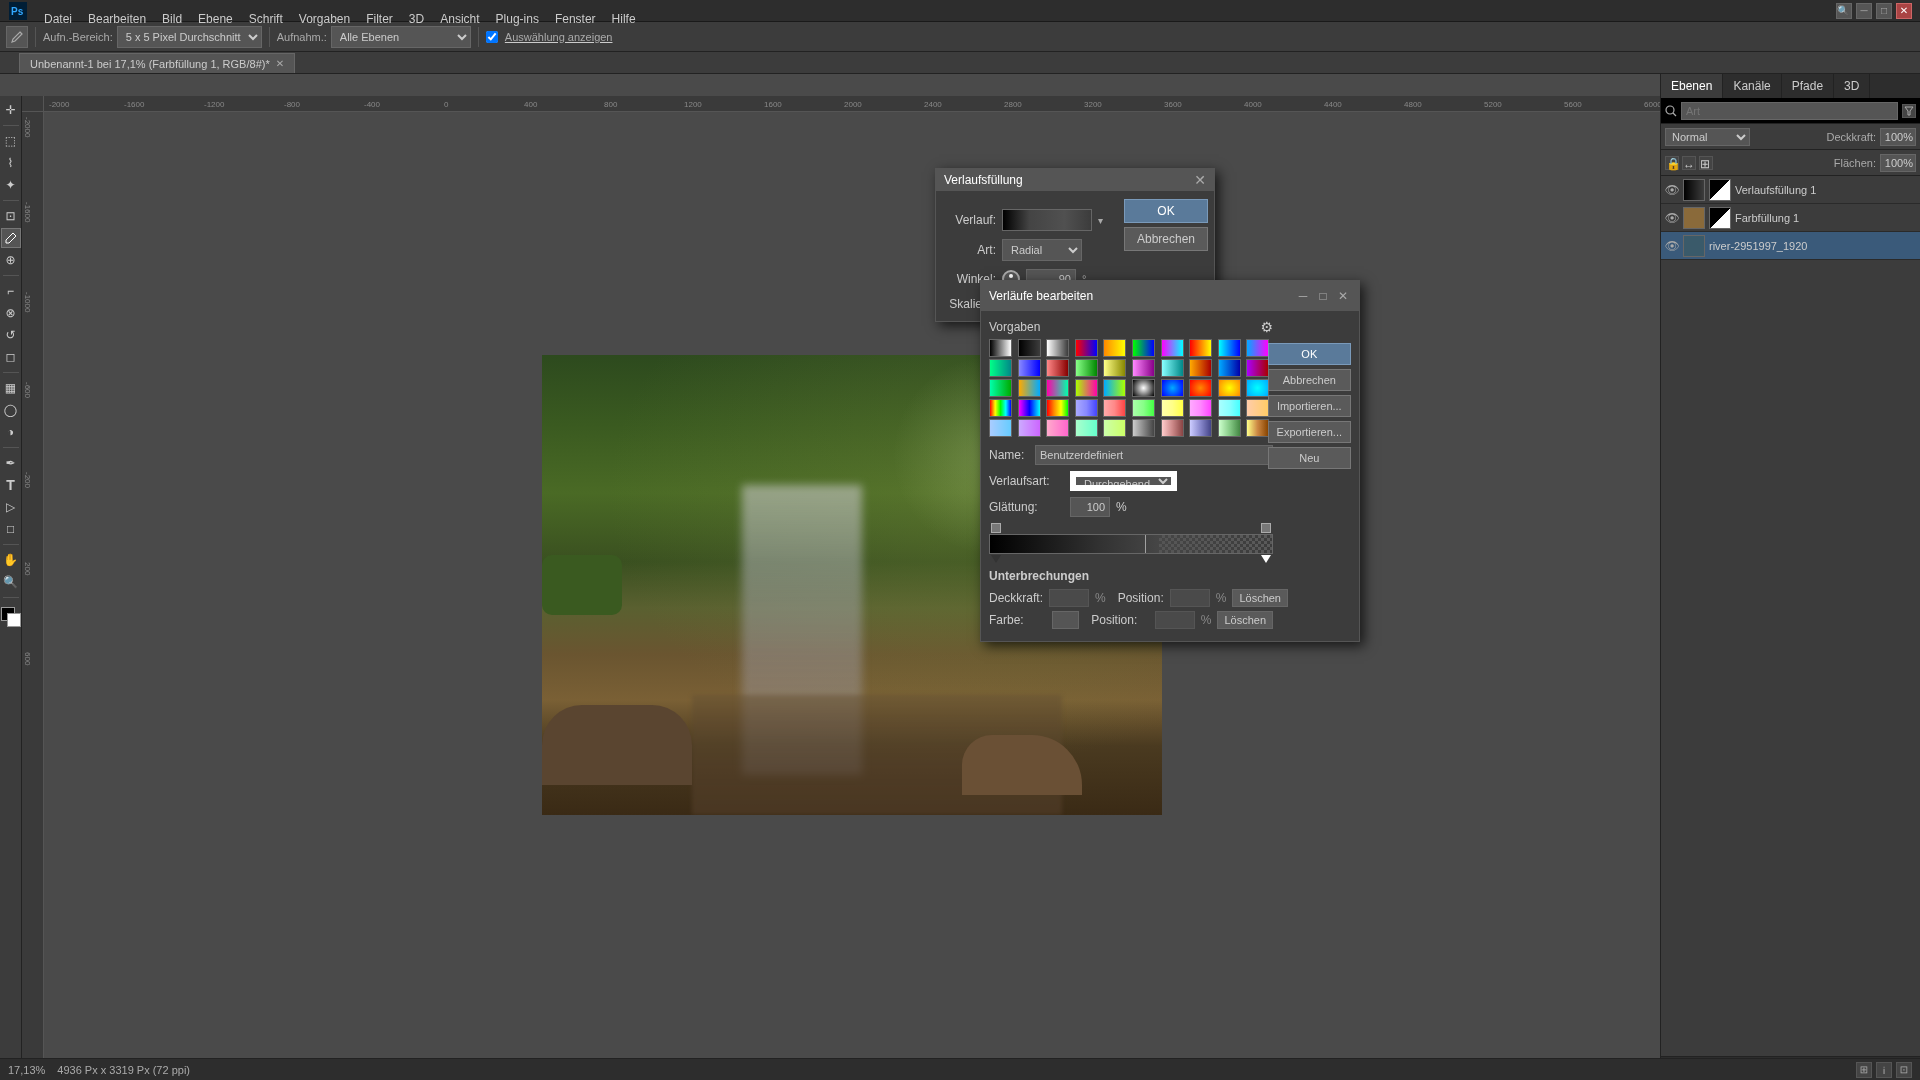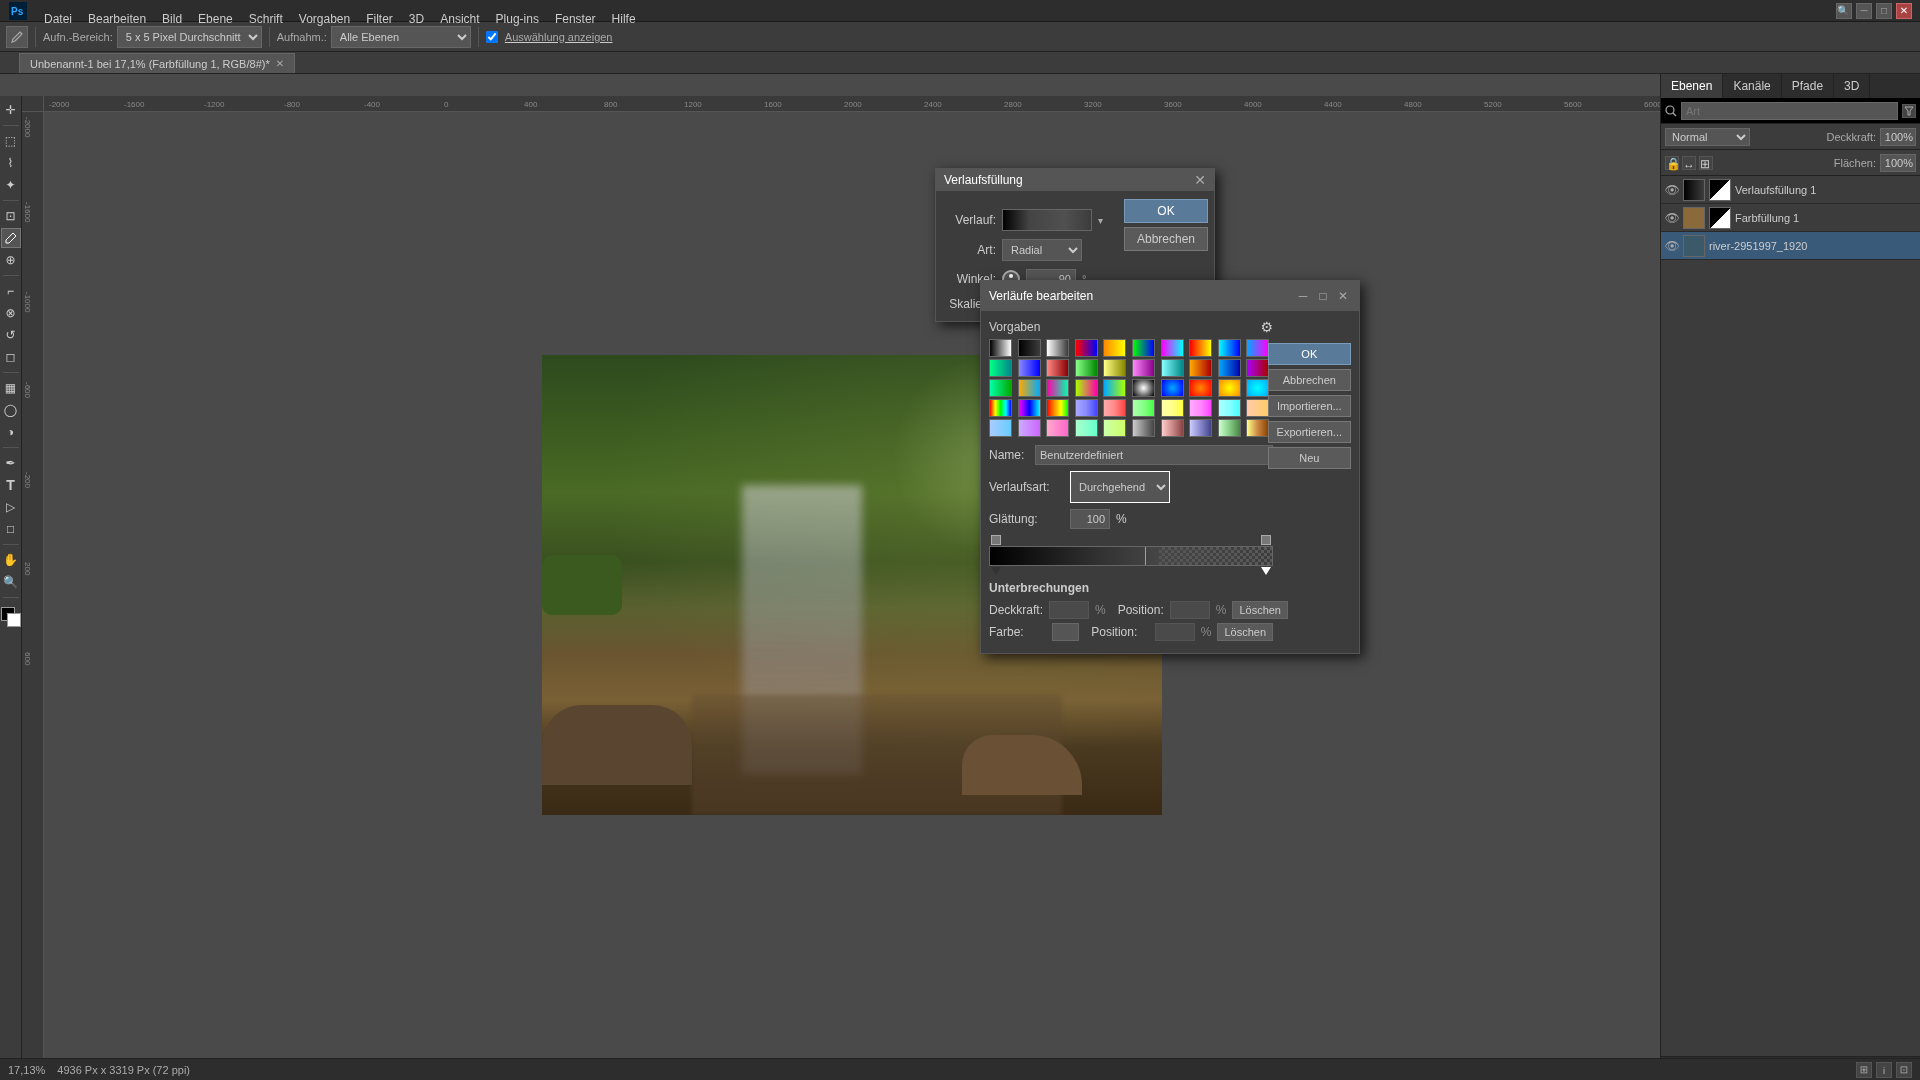--- a/index.html
+++ b/index.html
@@ -87,21 +87,21 @@
     .title-btn { width: 16px; height: 16px; display: flex; align-items: center; justify-content: center; cursor: pointer; color: #aaa; font-size: 12px; }
     .dialog-ve-body { padding: 8px; }
     .presets-label { font-size: 12px; color: #ccc; margin-bottom: 4px; display: flex; justify-content: space-between; align-items: center; }
     .presets-grid { display: grid; grid-template-columns: repeat(10, 1fr); gap: 2px; margin-bottom: 8px; }
     .preset-item { width: 23px; height: 18px; border: 1px solid #666; cursor: pointer; }
     .name-row { display: flex; align-items: center; gap: 6px; margin-bottom: 6px; }
     .name-label { font-size: 12px; color: #ccc; width: 40px; }
     .name-input { flex: 1; height: 20px; background: #555; border: 1px solid #666; color: #ccc; font-size: 11px; padding: 0 4px; }
     .verlaufsart-row { display: flex; align-items: center; gap: 6px; margin-bottom: 6px; }
     .verlaufsart-label { font-size: 12px; color: #ccc; width: 75px; }
-    .verlaufsart-select { height: 32px; background: #555; border: 1px solid #ffffff; color: #ccc; font-size: 11px; padding: 0 4px; min-width: 100px; }
+    .verlaufsart-select { height: 20px; background: #555; border: 6px solid #ffffff; color: #ccc; font-size: 11px; padding: 0 4px; min-width: 100px; }
     .glaettung-row { display: flex; align-items: center; gap: 6px; margin-bottom: 6px; }
     .glaettung-label { font-size: 12px; color: #ccc; width: 75px; }
     .glaettung-input { width: 40px; height: 20px; background: #555; border: 1px solid #666; color: #ccc; font-size: 11px; padding: 0 4px; text-align: right; }
     .glaettung-pct { font-size: 12px; color: #ccc; }
     .gradient-bar-wrap { margin: 4px 0; position: relative; }
     .unterbrechungen-section { margin-top: 6px; }
     .unterbrechungen-title { font-size: 12px; color: #ccc; margin-bottom: 6px; font-weight: bold; }
     .interrupt-row { display: flex; align-items: center; gap: 6px; margin-bottom: 4px; }
     .interrupt-label { font-size: 12px; color: #ccc; width: 65px; }
     .interrupt-input { width: 40px; height: 18px; background: #4a4a4a; border: 1px solid #555; color: #888; font-size: 11px; padding: 0 4px; text-align: right; }

